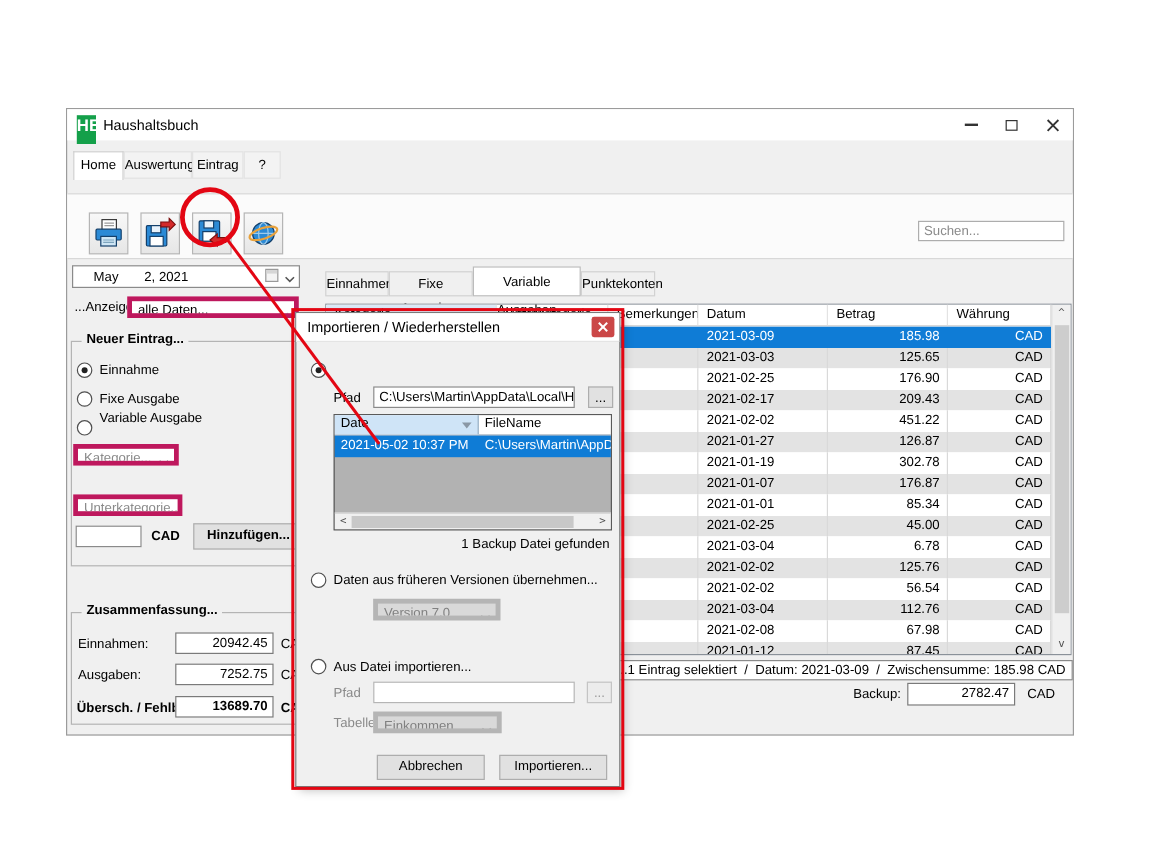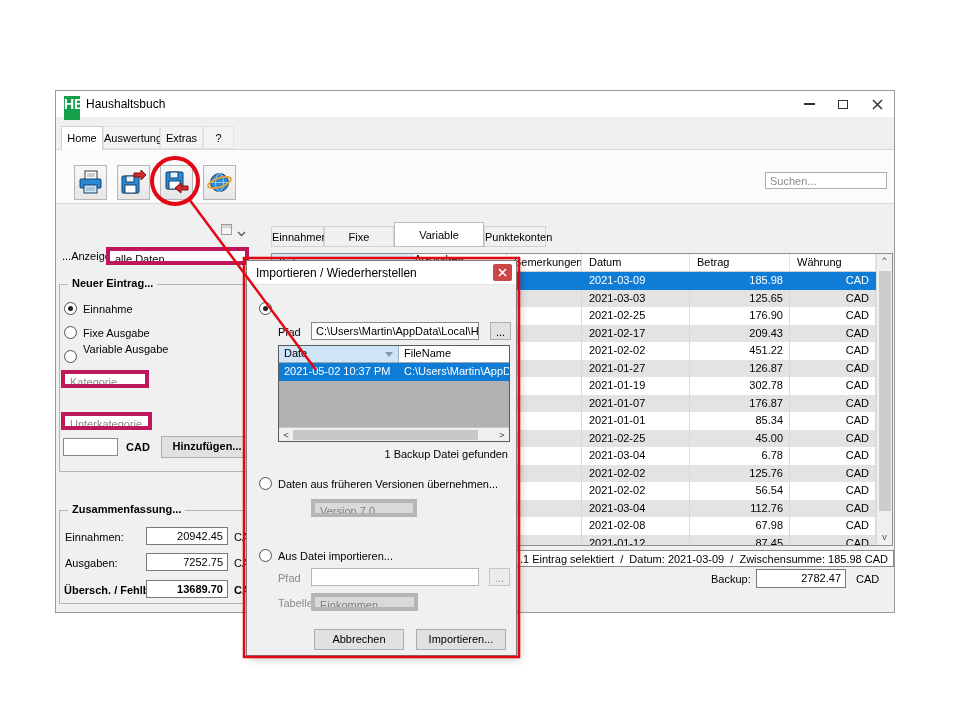--- a/index.html
+++ b/index.html
@@ -13,21 +13,21 @@
   .wtitle { position:absolute; left:30px; top:6px; font-size:12px; }
   .wctl { position:absolute; top:0; width:34px; height:26px; display:flex; align-items:center; justify-content:center; }
   .wmin-glyph { width:11px; height:2px; background:#333; }
   .wmax-glyph { width:10px; height:9px; border:1.5px solid #333; }
   .wclose-glyph line { stroke:#333; stroke-width:1.5; }
 
   
   .mtab { position:absolute; top:35px; height:23px; line-height:22px; text-align:center; border:1px solid #e2e2e2; background:#f3f3f3; }
   .mtab.active { background:#fff; border-color:#cfcfcf; border-bottom:none; height:24px; z-index:3; }
 
-  .ribbon { position:absolute; left:0; top:58px; width:100%; height:55px; background:#fbfbfb; border-top:1px solid #d8d8d8; border-bottom:1px solid #d8d8d8; }
+  .ribbon { position:absolute; left:0; top:70px; width:100%; height:55px; background:#fbfbfb; border-top:1px solid #d8d8d8; border-bottom:1px solid #d8d8d8; }
   .tbtn { position:absolute; top:15px; width:33px; height:35px; border:1px solid #b5b5b5; background:linear-gradient(#f8f8f8,#e6e6e6); display:flex; align-items:center; justify-content:center; }
   .search { position:absolute; left:709px; top:22px; width:122px; height:17px; border:1px solid #adadad; background:#fff; font-size:11px; padding:1px 4px; color:#333; font-family:"Liberation Sans", sans-serif; }
   .search::placeholder { color:#8a8a8a; }
 
   
   .sunken { background:#fff; border:1px solid #7a7a7a; text-align:right; padding:2px 4px 0 0; }
   .tbox  { background:#fff; border:1px solid #8a8a8a; padding:2px 4px 0 4px; overflow:hidden; white-space:nowrap; }
   .combo { background:#fff; border:4px solid #be185d; padding:2px 16px 0 5px; overflow:hidden; white-space:nowrap; }
   .combo .chev, .dp .chev { position:absolute; right:4px; top:6px; }
   .combo.dis { background:#d9d9d9; color:#808080; border-color:#b5b5b5; }
@@ -109,21 +109,21 @@
     <div class="wctl" style="right:0;">
       <svg class="wclose-glyph" width="11" height="11">
           <line x1="1" y1="1" x2="10" y2="10"></line>
           <line x1="10" y1="1" x2="1" y2="10"></line>
         </svg>
     </div>
   </div>
 
   <div class="mtab active" style="left:5px;width:42px;">Home</div>
   <div class="mtab" style="left:47px;width:57px;">Auswertung</div>
-  <div class="mtab" style="left:104px;width:43px;">Extras</div>
+  <div class="mtab" style="left:104px;width:43px;">Eintrag</div>
   <div class="mtab" style="left:147px;width:31px;">?</div>
 
   <div class="ribbon">
     <div class="tbtn" style="left:18px;">
       <svg width="27" height="27" viewBox="0 0 27 27">
         <rect x="8" y="2" width="12" height="9" fill="#fff" stroke="#3a3a3a"></rect>
         <line x1="10" y1="5" x2="18" y2="5" stroke="#9a9a9a"></line>
           <line x1="10" y1="7" x2="18" y2="7" stroke="#9a9a9a"></line>
         <rect x="3" y="10" width="21" height="9" rx="1" fill="#2b8ad6" stroke="#14406b"></rect>
         <rect x="7" y="16" width="13" height="8" fill="#cfe6f5" stroke="#14406b"></rect>
@@ -151,20 +151,21 @@
       <svg width="27" height="27" viewBox="0 0 27 27">
         <circle cx="13.5" cy="13.5" r="9" fill="#2b8ad6" stroke="#14406b"></circle>
         <ellipse cx="13.5" cy="13.5" rx="4" ry="9" fill="none" stroke="#9ecbeb"></ellipse>
         <line x1="4.5" y1="13.5" x2="22.5" y2="13.5" stroke="#9ecbeb"></line>
         <ellipse cx="13.5" cy="13.5" rx="12" ry="4.5" fill="none" stroke="#e8a23c" stroke-width="1.8" transform="rotate(-18 13.5 13.5)"></ellipse>
       </svg>
     </div>
     <input class="search" placeholder="Suchen..." style="">
   </div>
 
+  <div class="dp pre">May       2, 2021</div>
   <div class="dp" style="left:4px;width:190px;background:transparent;border:none;pointer-events:none;">
     <span class="cal"></span>
     <span class="chev"><svg width="9" height="6">
           <polyline points="1,1 4.5,4.5 8,1"></polyline>
         </svg></span>
   </div>
 
   <span class="abs" style="left:6px;top:159px;">...Anzeige:</span>
   <div class="combo abs" style="left:50px;top:156px;width:143px;height:18px;">
     <span>alle Daten...</span>

